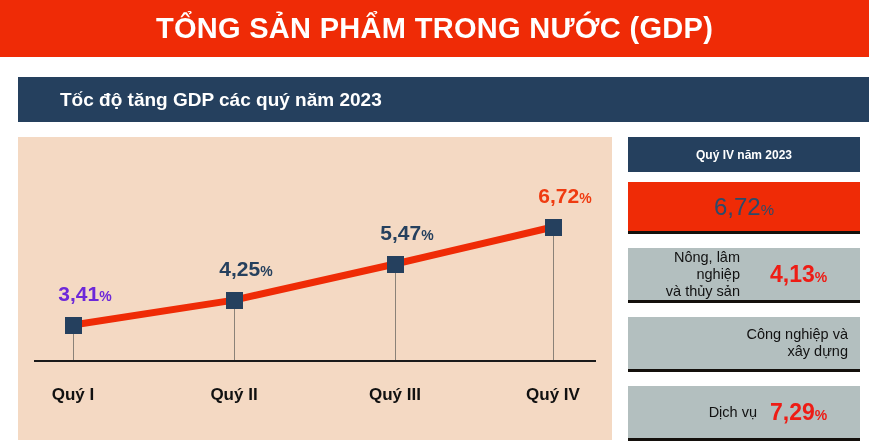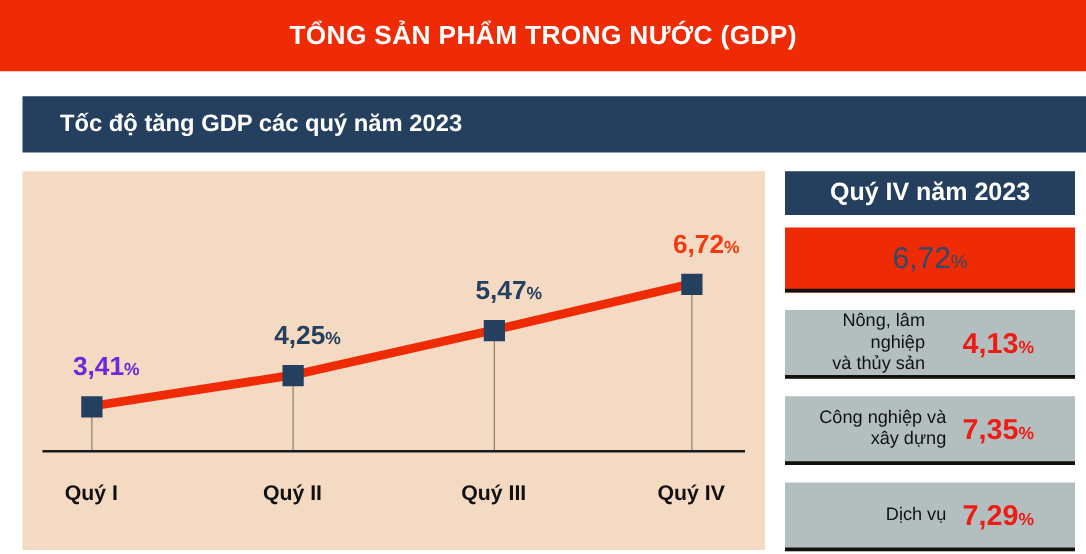--- a/index.html
+++ b/index.html
@@ -21,40 +21,40 @@
     position: absolute;
     left: 0; top: 0;
     width: 869px; height: 57px;
     background: #ef2b06;
     display: flex;
     align-items: center;
     justify-content: center;
   }
   #header-title {
     color: #ffffff;
-    font-size: 21px;
+    font-size: 29px;
     font-weight: bold;
     letter-spacing: 0.3px;
     white-space: nowrap;
   }
 
   
   #subtitle-bar {
     position: absolute;
     left: 18px; top: 77px;
     width: 851px; height: 45px;
     background: #25405e;
     display: flex;
     align-items: center;
   }
   #subtitle-text {
     color: #ffffff;
     font-size: 19px;
     font-weight: bold;
-    padding-left: 30px;
+    padding-left: 42px;
     white-space: nowrap;
   }
 
   
   #chart-panel {
     position: absolute;
     left: 18px; top: 137px;
     width: 594px; height: 303px;
     background: #f4d9c3;
   }
@@ -116,21 +116,21 @@
   }
   #stat-header {
     height: 35px;
     background: #25405e;
     display: flex;
     align-items: center;
     justify-content: center;
   }
   #stat-header-text {
     color: #ffffff;
-    font-size: 20px;
+    font-size: 12px;
     font-weight: bold;
     white-space: nowrap;
   }
   #stat-gdp {
     height: 52px;
     background: #ef2b06;
     border-bottom: 3px solid #14100c;
     display: flex;
     align-items: center;
     justify-content: center;
@@ -228,20 +228,19 @@
 
   <div id="sector-rows">
       <div class="stat-sector" style="background: rgb(179, 191, 191);">
         <div class="sector-label">Nông, lâm nghiệp
 và thủy sản</div>
         <div class="sector-value" style="color: rgb(238, 28, 21); margin-left: 17px;"><span>4,13</span><span class="pct">%</span></div>
       </div>
       <div class="stat-sector" style="background: rgb(179, 191, 191);">
         <div class="sector-label">Công nghiệp và
 xây dựng</div>
-        <div class="sector-value" style="color: rgb(238, 28, 21);"><span>7,35</span><span class="pct">%</span></div>
       </div>
       <div class="stat-sector" style="background: rgb(179, 191, 191);">
         <div class="sector-label">Dịch vụ</div>
         <div class="sector-value" style="color: rgb(238, 28, 21);"><span>7,29</span><span class="pct">%</span></div>
       </div>
     </div>
 </div>
 
 </body></html>

